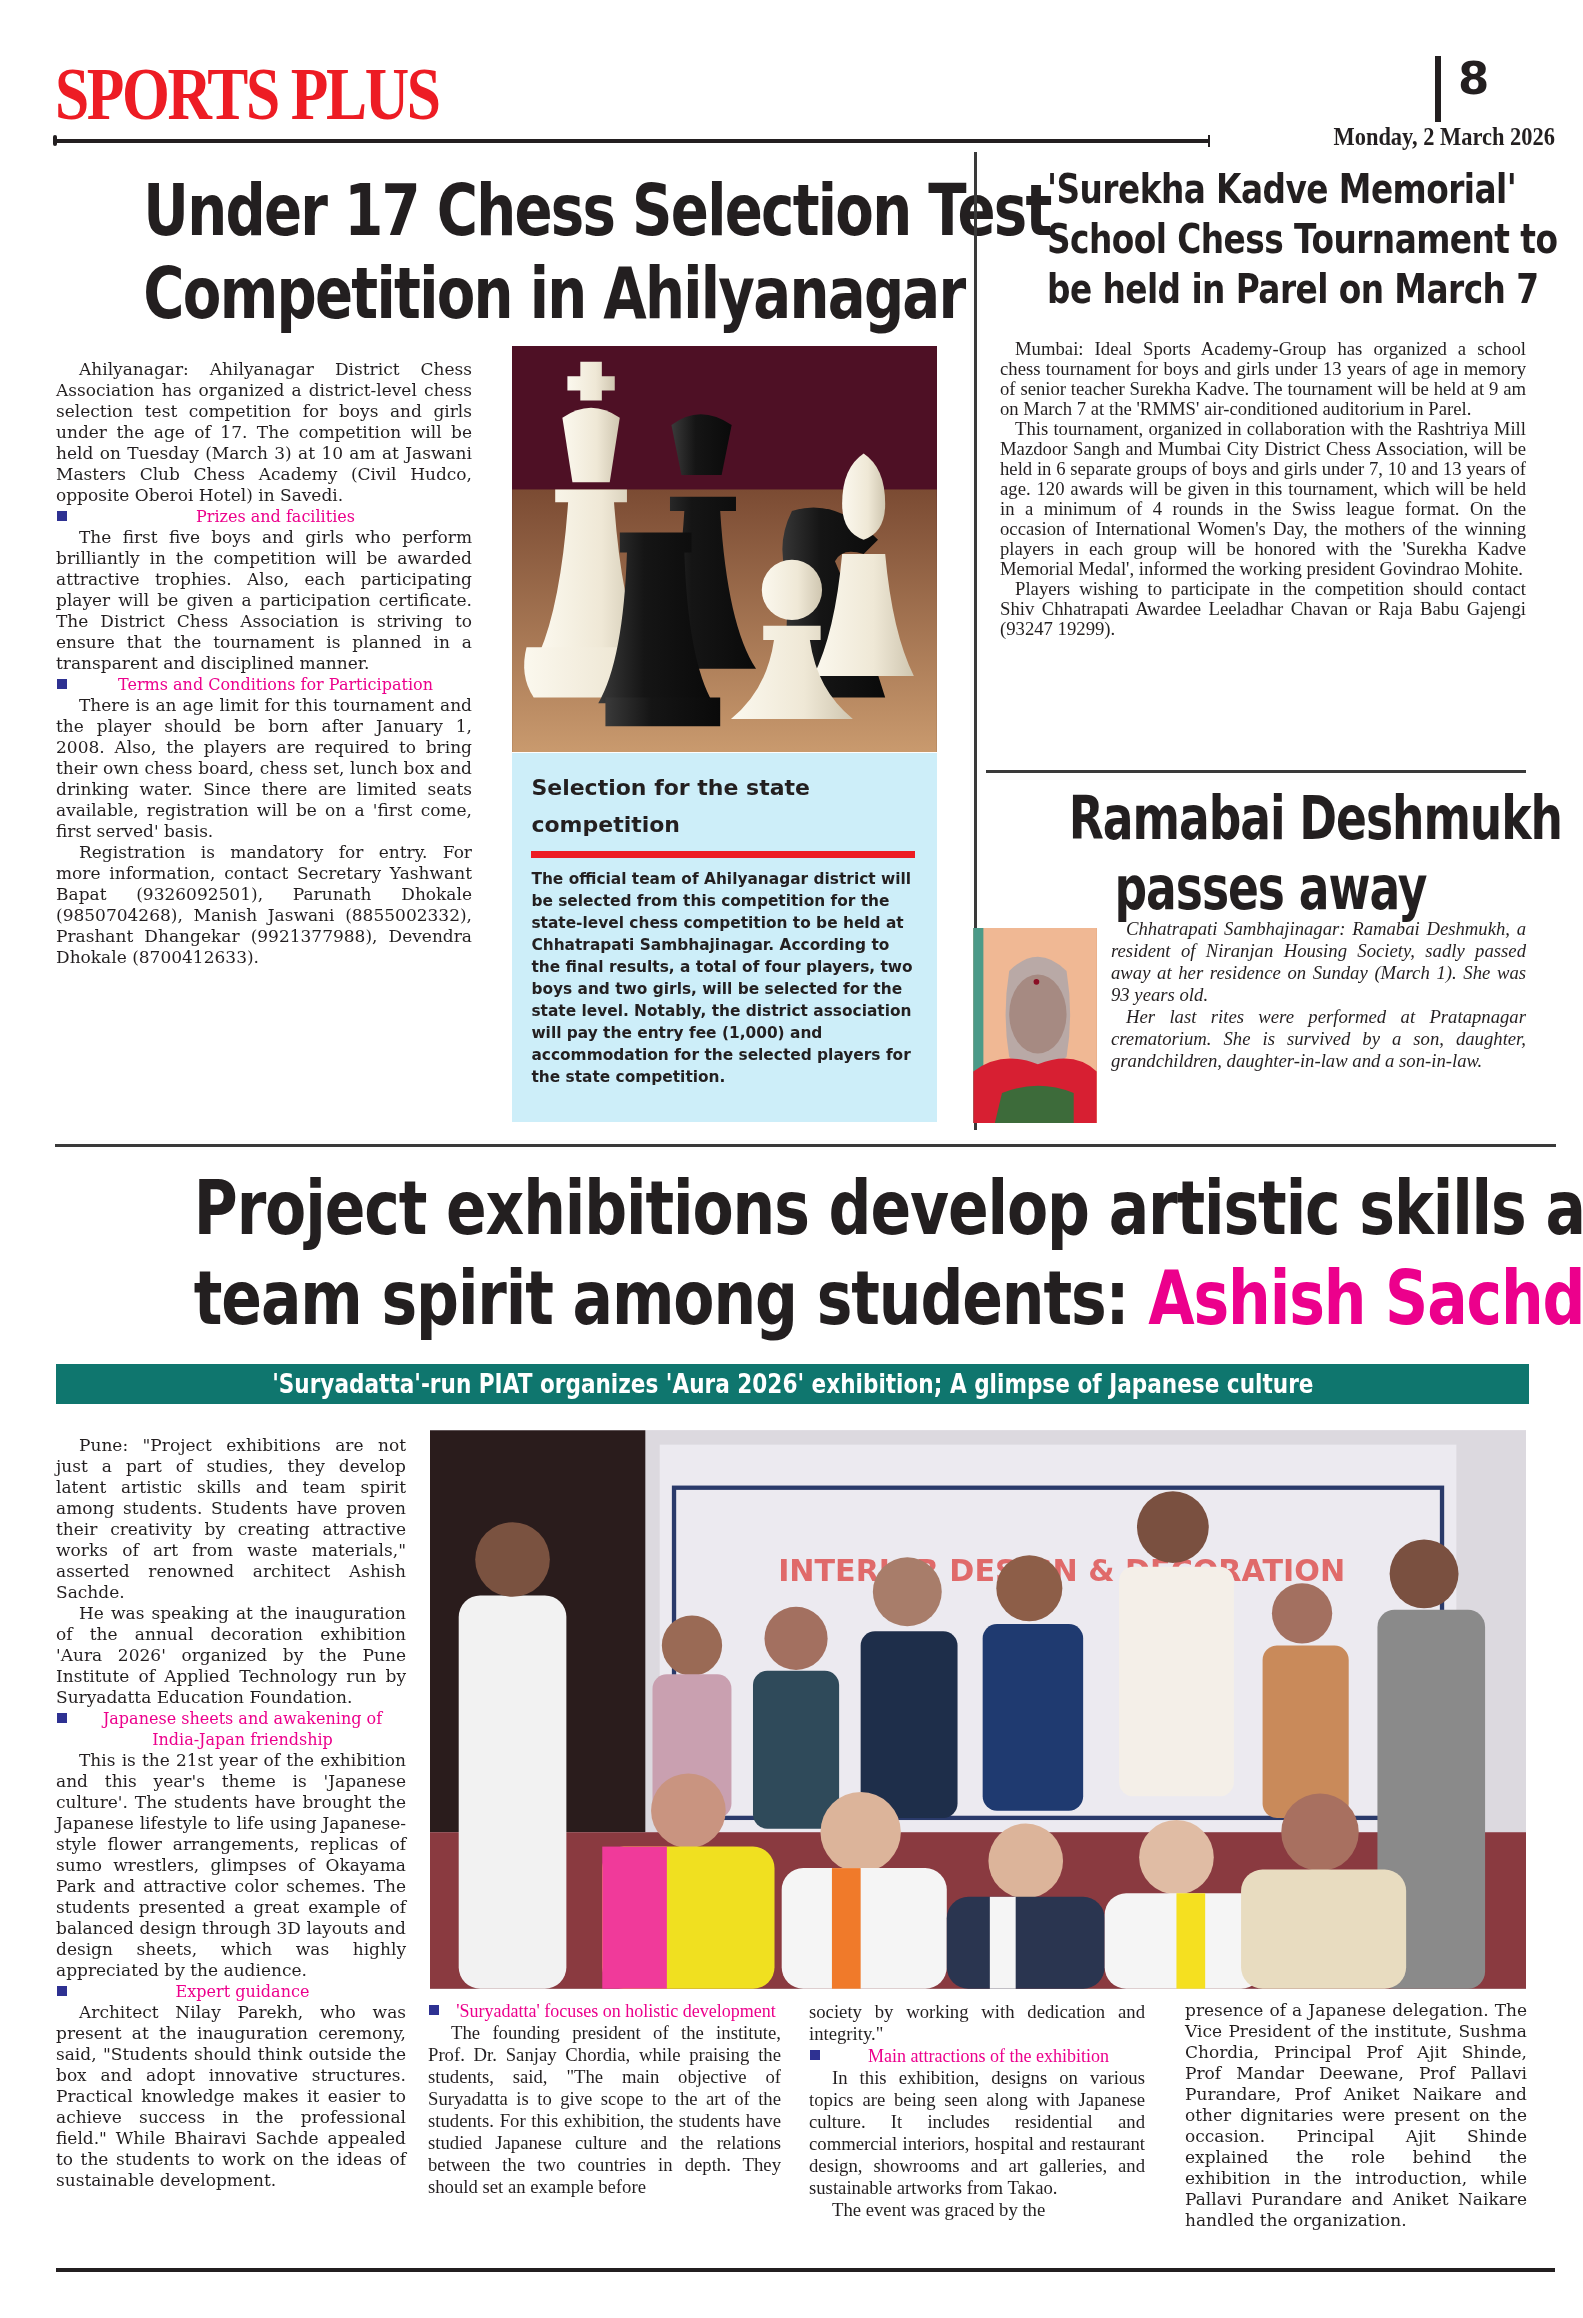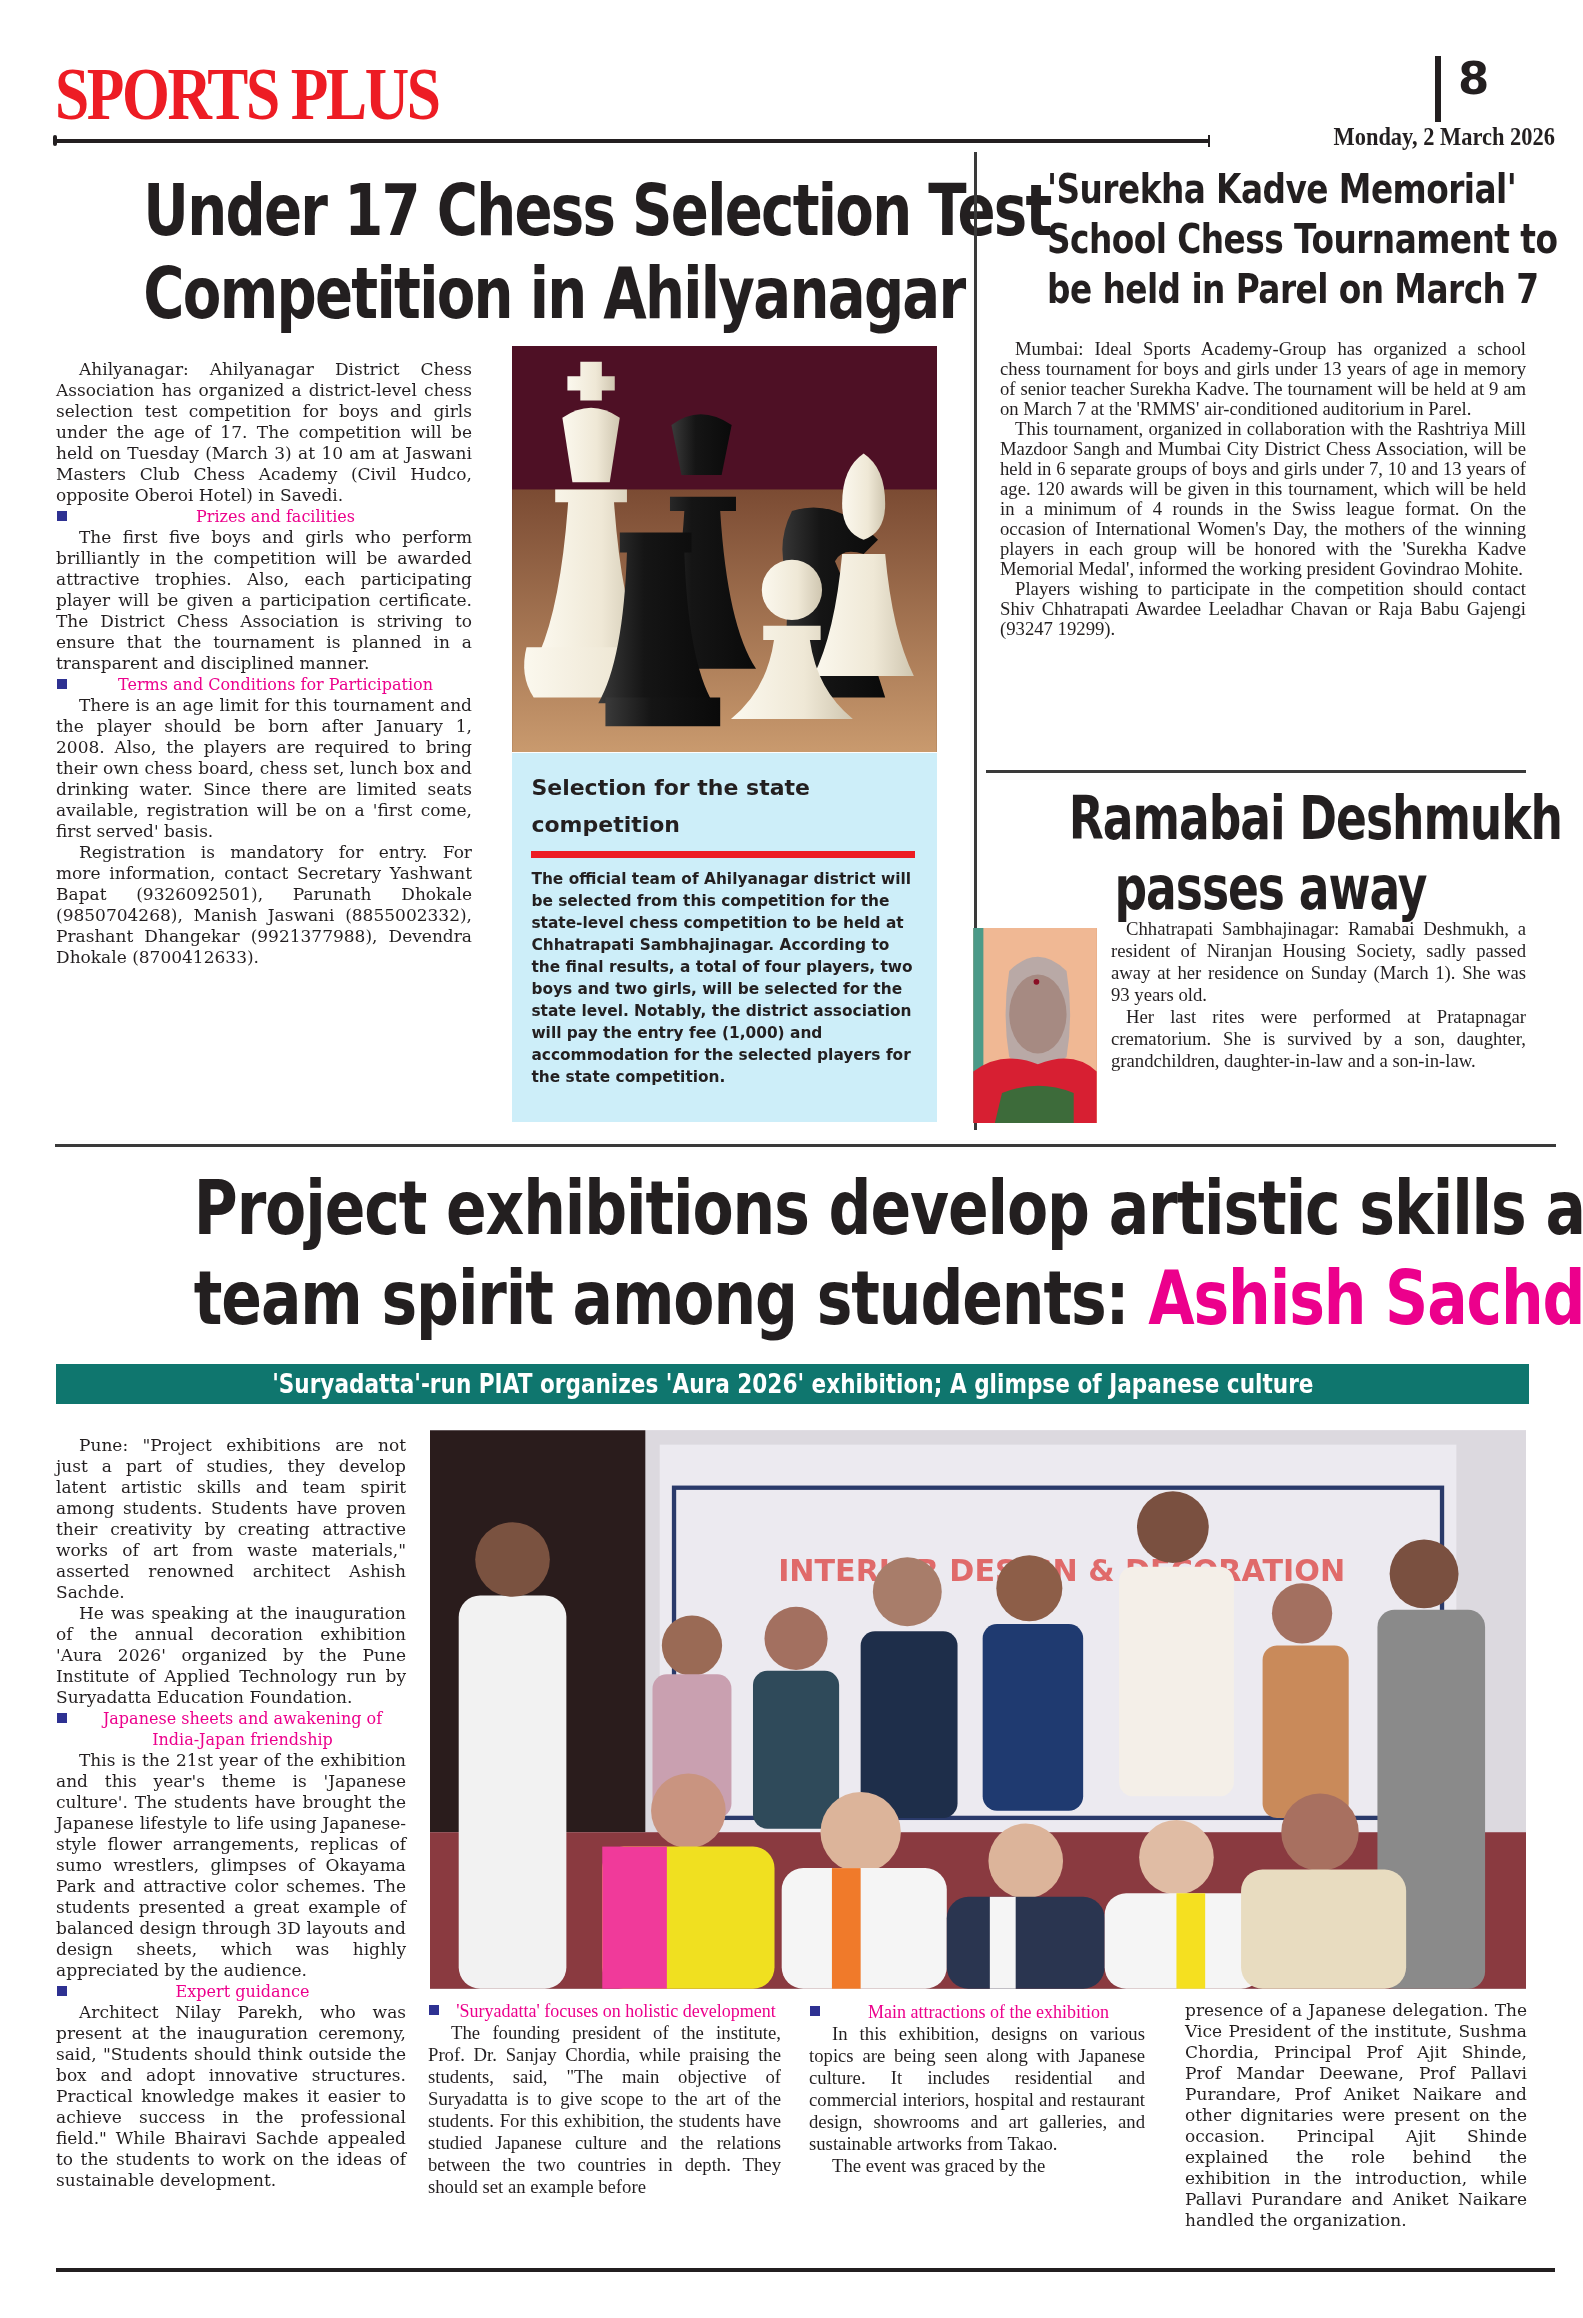--- a/index.html
+++ b/index.html
@@ -72,21 +72,21 @@
 
     
     .s3-headline { left: 1005px; top: 783px; width: 531px; font-size: 60px; line-height: 70px; letter-spacing: -1.4px; }
     .s3-headline .line { transform: scaleX(0.76); }
     .obit-photo { left: 973px; top: 928px; width: 124px; height: 195px; overflow: hidden;
       background: linear-gradient(90deg, #4a9a8a 0%, #e9b08a 15%, #f0b994 60%, #e4a47c 100%); }
     .s3-col {
       left: 1111px; top: 918px; width: 415px;
       font-family: "Liberation Serif", serif; font-size: 18.7px; line-height: 22px; text-align: justify;
     }
-    .s3-col p { text-indent: 15px; }
+    .s3-col p { text-indent: 15px; font-style: italic; }
 
     
     .full-rule-1 { left: 55px; top: 1144px; width: 1501px; height: 2.9px; background: #3a3a3a; }
 
     
     .s4-headline { left: 43px; top: 1163px; width: 1508px; font-size: 75px; line-height: 90px; letter-spacing: -1.4px; }
     .s4-headline .line { transform: scaleX(0.80); }
     .s4-headline .accent { color: #ec008c; }
 
     .strap {
@@ -301,20 +301,21 @@
 
 <div class="abs s4-colB s4-col2">
   <div class="sub-head">
     <span class="sq"></span>
     <span>'Suryadatta' focuses on holistic development</span>
   </div>
   <p>The founding president of the institute, Prof. Dr. Sanjay Chordia, while praising the students, said, "The main objective of Suryadatta is to give scope to the art of the students. For this exhibition, the students have studied Japanese culture and the relations between the two countries in depth. They should set an example before</p>
 </div>
 
 <div class="abs s4-colB s4-col3">
+  <p style="text-indent:0">society by working with dedication and integrity."</p>
   <div class="sub-head">
     <span class="sq"></span>
     <span>Main attractions of the exhibition</span>
   </div>
   <p>In this exhibition, designs on various topics are being seen along with Japanese culture. It includes residential and commercial interiors, hospital and restaurant design, showrooms and art galleries, and sustainable artworks from Takao.</p>
   <p>The event was graced by the</p>
 </div>
 
 <div class="abs s4-colB s4-col4">
   <p>presence of a Japanese delegation. The Vice President of the institute, Sushma Chordia, Principal Prof Ajit Shinde, Prof Mandar Deewane, Prof Pallavi Purandare, Prof Aniket Naikare and other dignitaries were present on the occasion. Principal Ajit Shinde explained the role behind the exhibition in the introduction, while Pallavi Purandare and Aniket Naikare handled the organization.</p>

